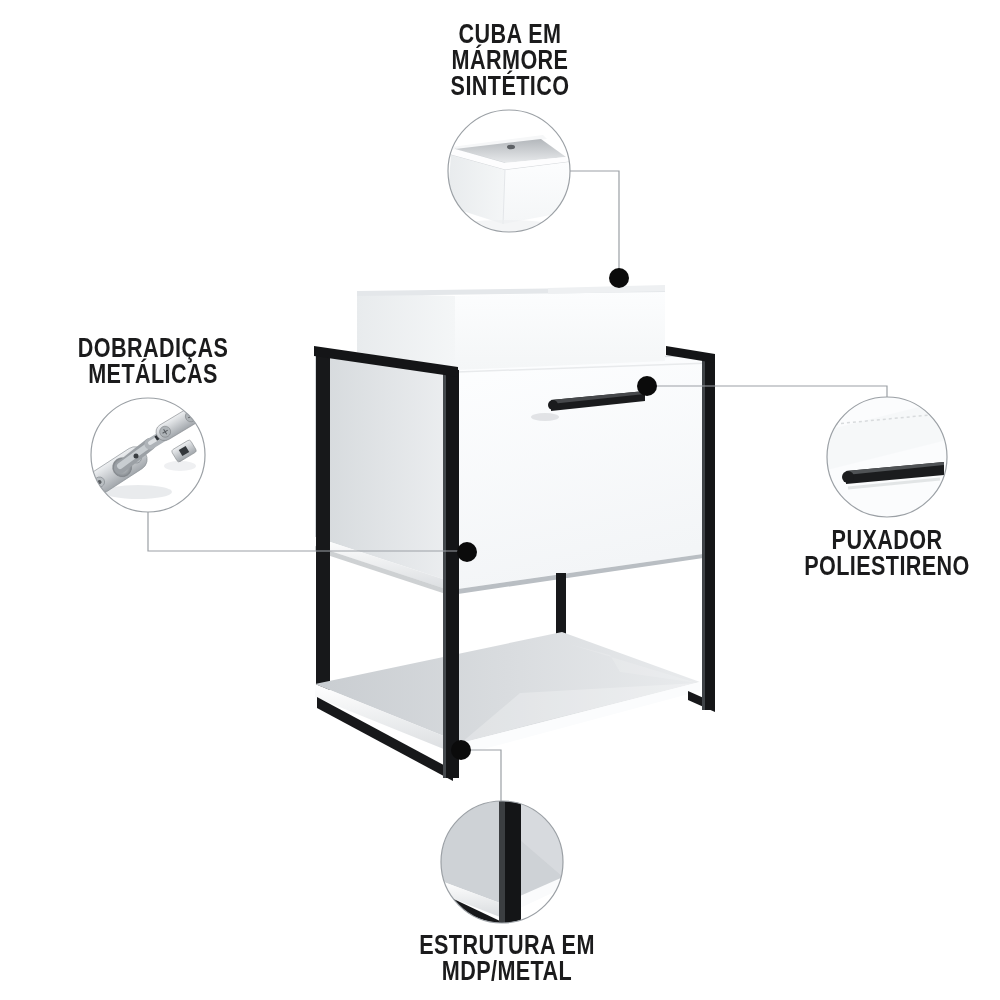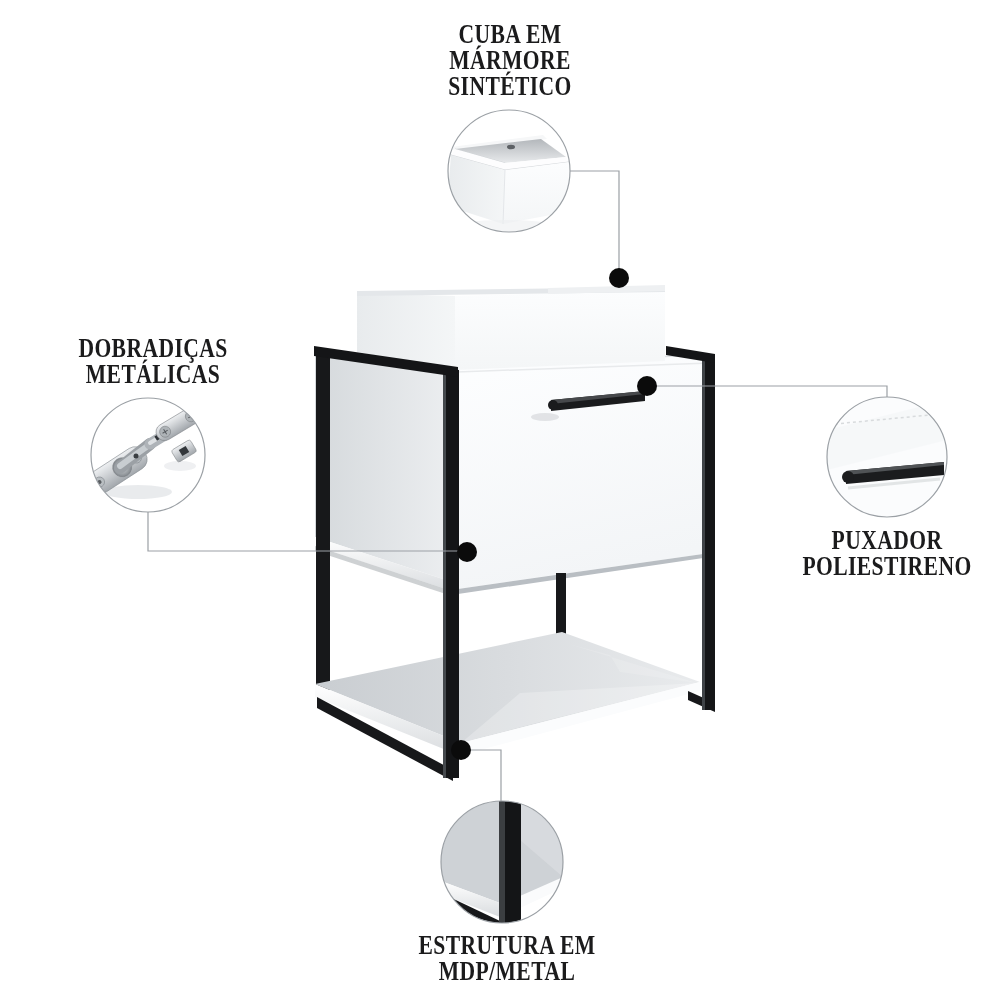--- a/index.html
+++ b/index.html
@@ -1,17 +1,17 @@
 <!DOCTYPE html>
 <html><head>
 <meta charset="utf-8">
 <style>
   html,body{margin:0;padding:0;background:#ffffff;}
   .stage{position:relative;width:1000px;height:1000px;background:#ffffff;overflow:hidden;
-         font-family:Liberation Serif, serif;}
+         font-family:Liberation Sans, sans-serif;}
   .scene{position:absolute;left:0;top:0;}
   .label{position:absolute;color:#1b1b1c;font-weight:bold;font-size:27px;line-height:26px;
          letter-spacing:.5px;text-align:center;white-space:nowrap;
          transform:translateX(-50%) scaleX(.8);}
   .label div{pointer-events:none;}
 </style>
 </head>
 <body>
 
 <div class="stage">

